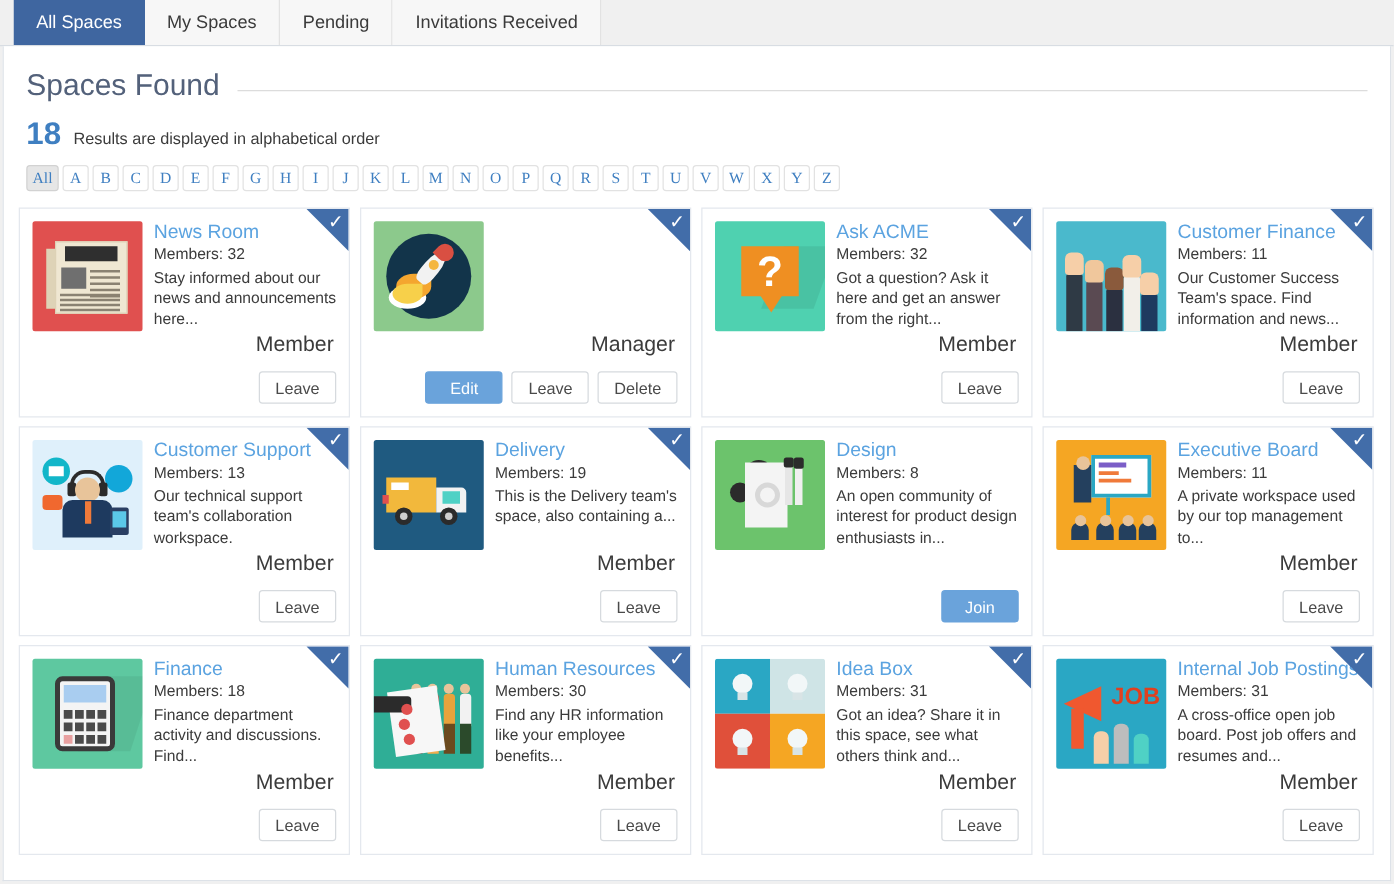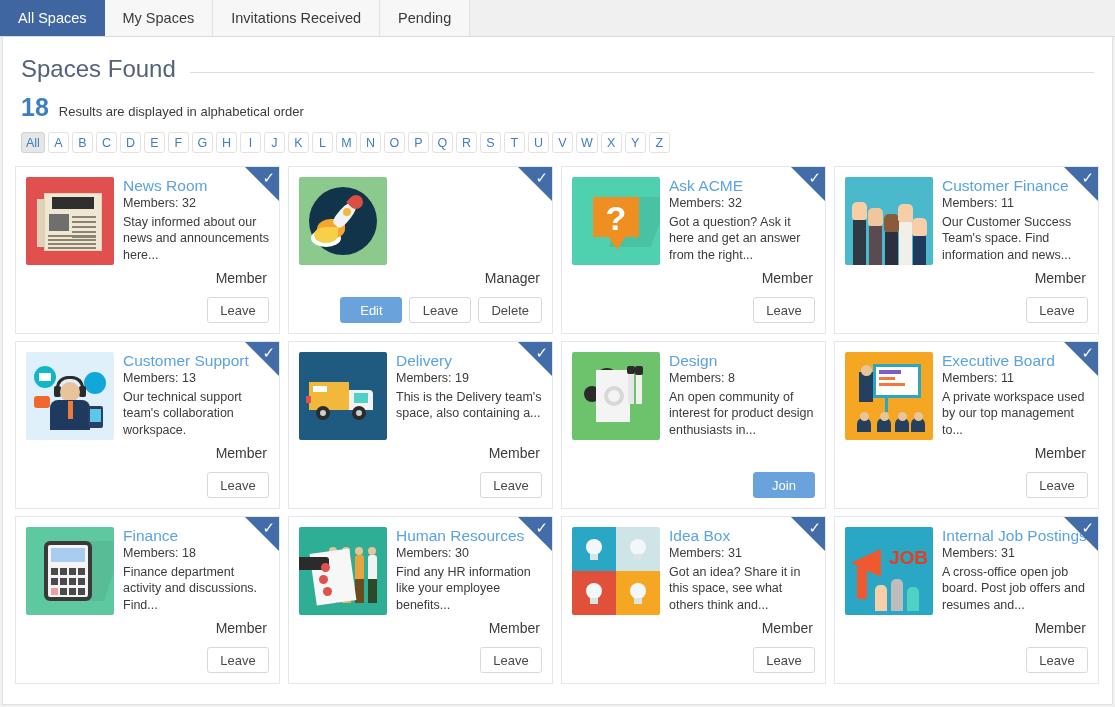--- a/index.html
+++ b/index.html
@@ -31,20 +31,21 @@
     color: #3a3a3a;
     background: #f7f7f7;
     border-right: 1px solid #e2e2e2;
     cursor: pointer;
     white-space: nowrap;
   }
   .tab.active {
     background: #3f66a0;
     color: #ffffff;
     border-right: none;
+    margin-left: 11px;
   }
 
   
   .panel {
     position: absolute;
     left: 2px; top: 37px;
     width: 1111px; height: 668px;
     background: #ffffff;
     border: 1px solid #dde2e8;
     border-top: none;
@@ -86,20 +87,21 @@
     color: #3b3b3b;
     margin-left: 10px;
   }
 
   
   .alpha {
     display: flex;
     gap: 3px;
     padding: 12px 18px 0 18px;
     flex-wrap: nowrap;
+    font-family: Liberation Serif, serif;
   }
   .alpha-item {
     min-width: 21px;
     height: 21px;
     padding: 0 4px;
     display: flex;
     align-items: center;
     justify-content: center;
     font-size: 12.5px;
     color: #3f7fc1;
@@ -160,21 +162,21 @@
   .card-desc {
     font-size: 12.5px;
     color: #3b3b3b;
     line-height: 1.32;
     margin-top: 2px;
   }
   .card-role {
     position: absolute;
     right: 12px;
     bottom: 47px;
-    font-size: 14px;
+    font-size: 17px;
     color: #3b3b3b;
     text-align: right;
   }
   .card-actions {
     position: absolute;
     right: 10px;
     bottom: 10px;
     display: flex;
     gap: 7px;
     align-items: flex-end;
@@ -336,22 +338,22 @@
   .t-job .handle { left: 12px; top: 40px; width: 10px; height: 32px; background:#f0582f;}
   .t-job .jb { left: 44px; top: 20px; color:#e0401f; font-weight:bold; font-size:19px; font-family:"Liberation Sans", sans-serif;}
   .t-job .hand { width: 12px; border-radius: 5px 5px 0 0;}
 </style>
 </head>
 <body>
 
 <div class="tabbar" id="tabbar">
     <div class="tab active">All Spaces</div>
     <div class="tab">My Spaces</div>
+    <div class="tab">Pending</div>
     <div class="tab">Invitations Received</div>
-    <div class="tab">Pending</div>
   </div>
 
 <div class="panel">
 
   <div class="section-head">
     <div class="section-title">Spaces Found</div>
     <div class="head-rule"></div>
   </div>
 
   <div class="result-line">

